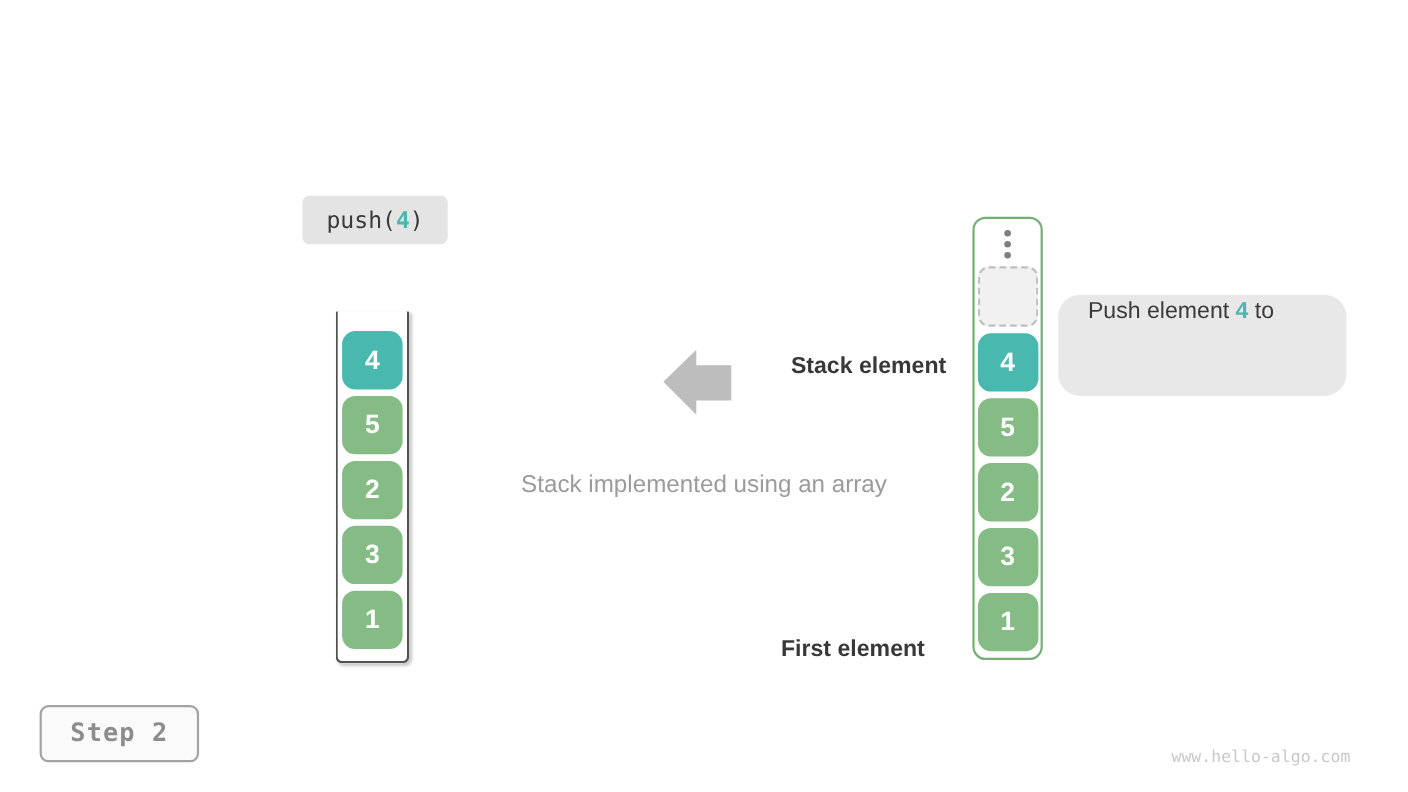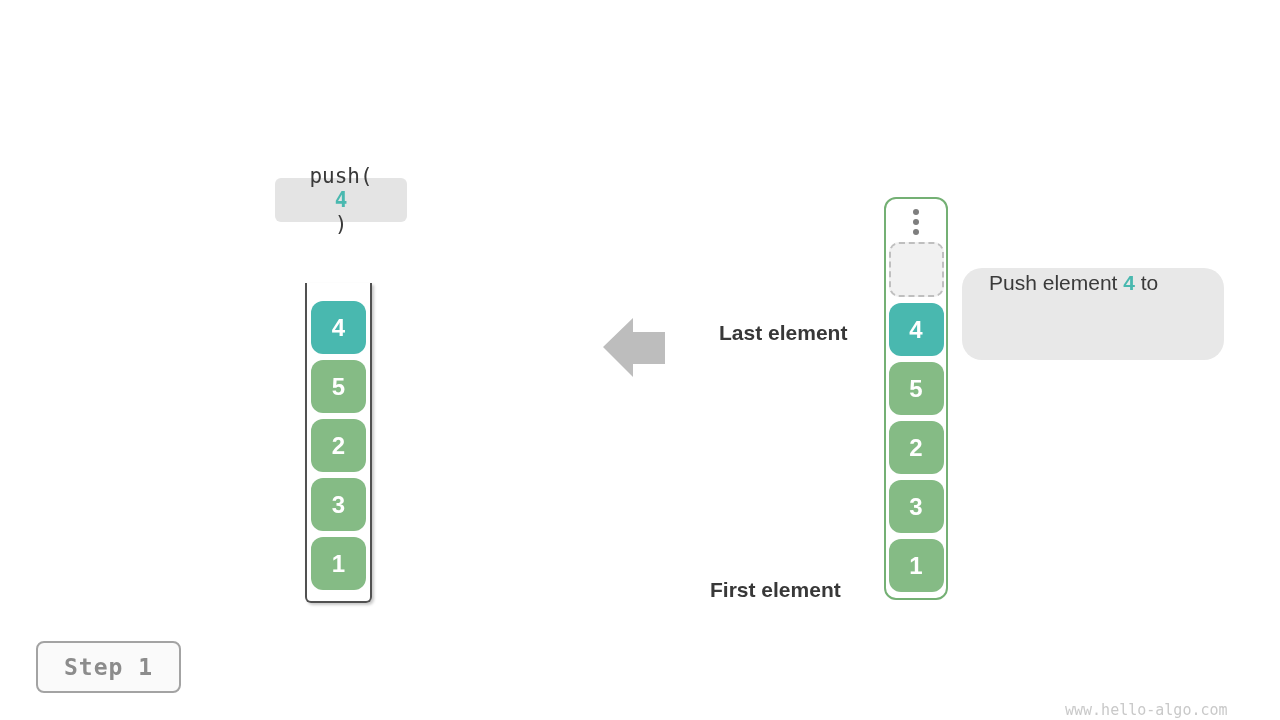--- a/index.html
+++ b/index.html
@@ -11,21 +11,21 @@
     --stack_border:#515151; --cell_text:#ffffff;
   }
   *{margin:0;padding:0;box-sizing:border-box;}
   html,body{width:1280px;height:720px;background:#ffffff;overflow:hidden;}
   .canvas{position:relative;width:1280px;height:720px;font-family:"Liberation Sans",sans-serif;}
 
   .push-badge{
     position:absolute;left:275px;top:178px;width:132px;height:44px;
     background:var(--badge_bg);border-radius:6px;
     display:flex;align-items:center;justify-content:center;
-    font-family:"DejaVu Sans Mono",monospace;font-size:21px;color:var(--text_dark);flex-direction:column;
+    font-family:"DejaVu Sans Mono",monospace;font-size:21px;color:var(--text_dark);
   }
   .push-badge .arg{color:var(--teal);font-weight:bold;}
 
   .left-stack{
     position:absolute;left:305px;top:283px;width:67px;height:320px;
     border-left:2px solid var(--stack_border);
     border-right:2px solid var(--stack_border);
     border-bottom:2px solid var(--stack_border);
     border-radius:0 0 6px 6px;
     box-shadow:2px 2px 3px rgba(0,0,0,0.22);
@@ -78,21 +78,20 @@
     background:var(--step_bg);border:2px solid var(--step_border);border-radius:8px;
     display:flex;align-items:center;justify-content:center;
     font-family:"DejaVu Sans Mono",monospace;font-weight:bold;font-size:23px;
     color:var(--step_text);letter-spacing:1px;
   }
 
   .watermark{
     position:absolute;left:1065px;top:679px;
     font-family:"DejaVu Sans Mono",monospace;font-size:15px;color:var(--watermark);
     white-space:nowrap;
-    margin-top:22px;
   }
 </style>
 </head>
 <body>
 
 <div class="canvas">
 
   <div class="push-badge">
     <span>push(</span>
       <span class="arg">4</span>
@@ -104,38 +103,39 @@
     <div class="cell">5</div>
     <div class="cell">2</div>
     <div class="cell">3</div>
     <div class="cell">1</div>
   </div>
 
   <svg class="arrow" viewBox="0 0 62 61">
     <polygon points="0,30 30,1 30,15 62,15 62,47 30,47 30,60"></polygon>
   </svg>
 
-  <div class="lbl-bold lbl-last">Last element</div>
+  <div class="lbl-bold lbl-last">Stack element</div>
+  <div class="caption">Stack implemented using an array</div>
   <div class="lbl-bold lbl-first">First element</div>
 
   <div class="right-stack">
     <div class="vdots">
         <i></i>
         <i></i>
         <i></i>
       </div>
     <div class="empty-slot"></div>
     <div class="cell highlight">4</div>
     <div class="cell">5</div>
     <div class="cell">2</div>
     <div class="cell">3</div>
     <div class="cell">1</div>
   </div>
 
   <div class="callout">
     <div><span>Push element </span><span class="val">4</span><span> to</span></div>
   </div>
 
-  <div class="step-badge">Step 1</div>
+  <div class="step-badge">Step 2</div>
 
   <div class="watermark">www.hello-algo.com</div>
 
 </div>
 
 </body></html>

